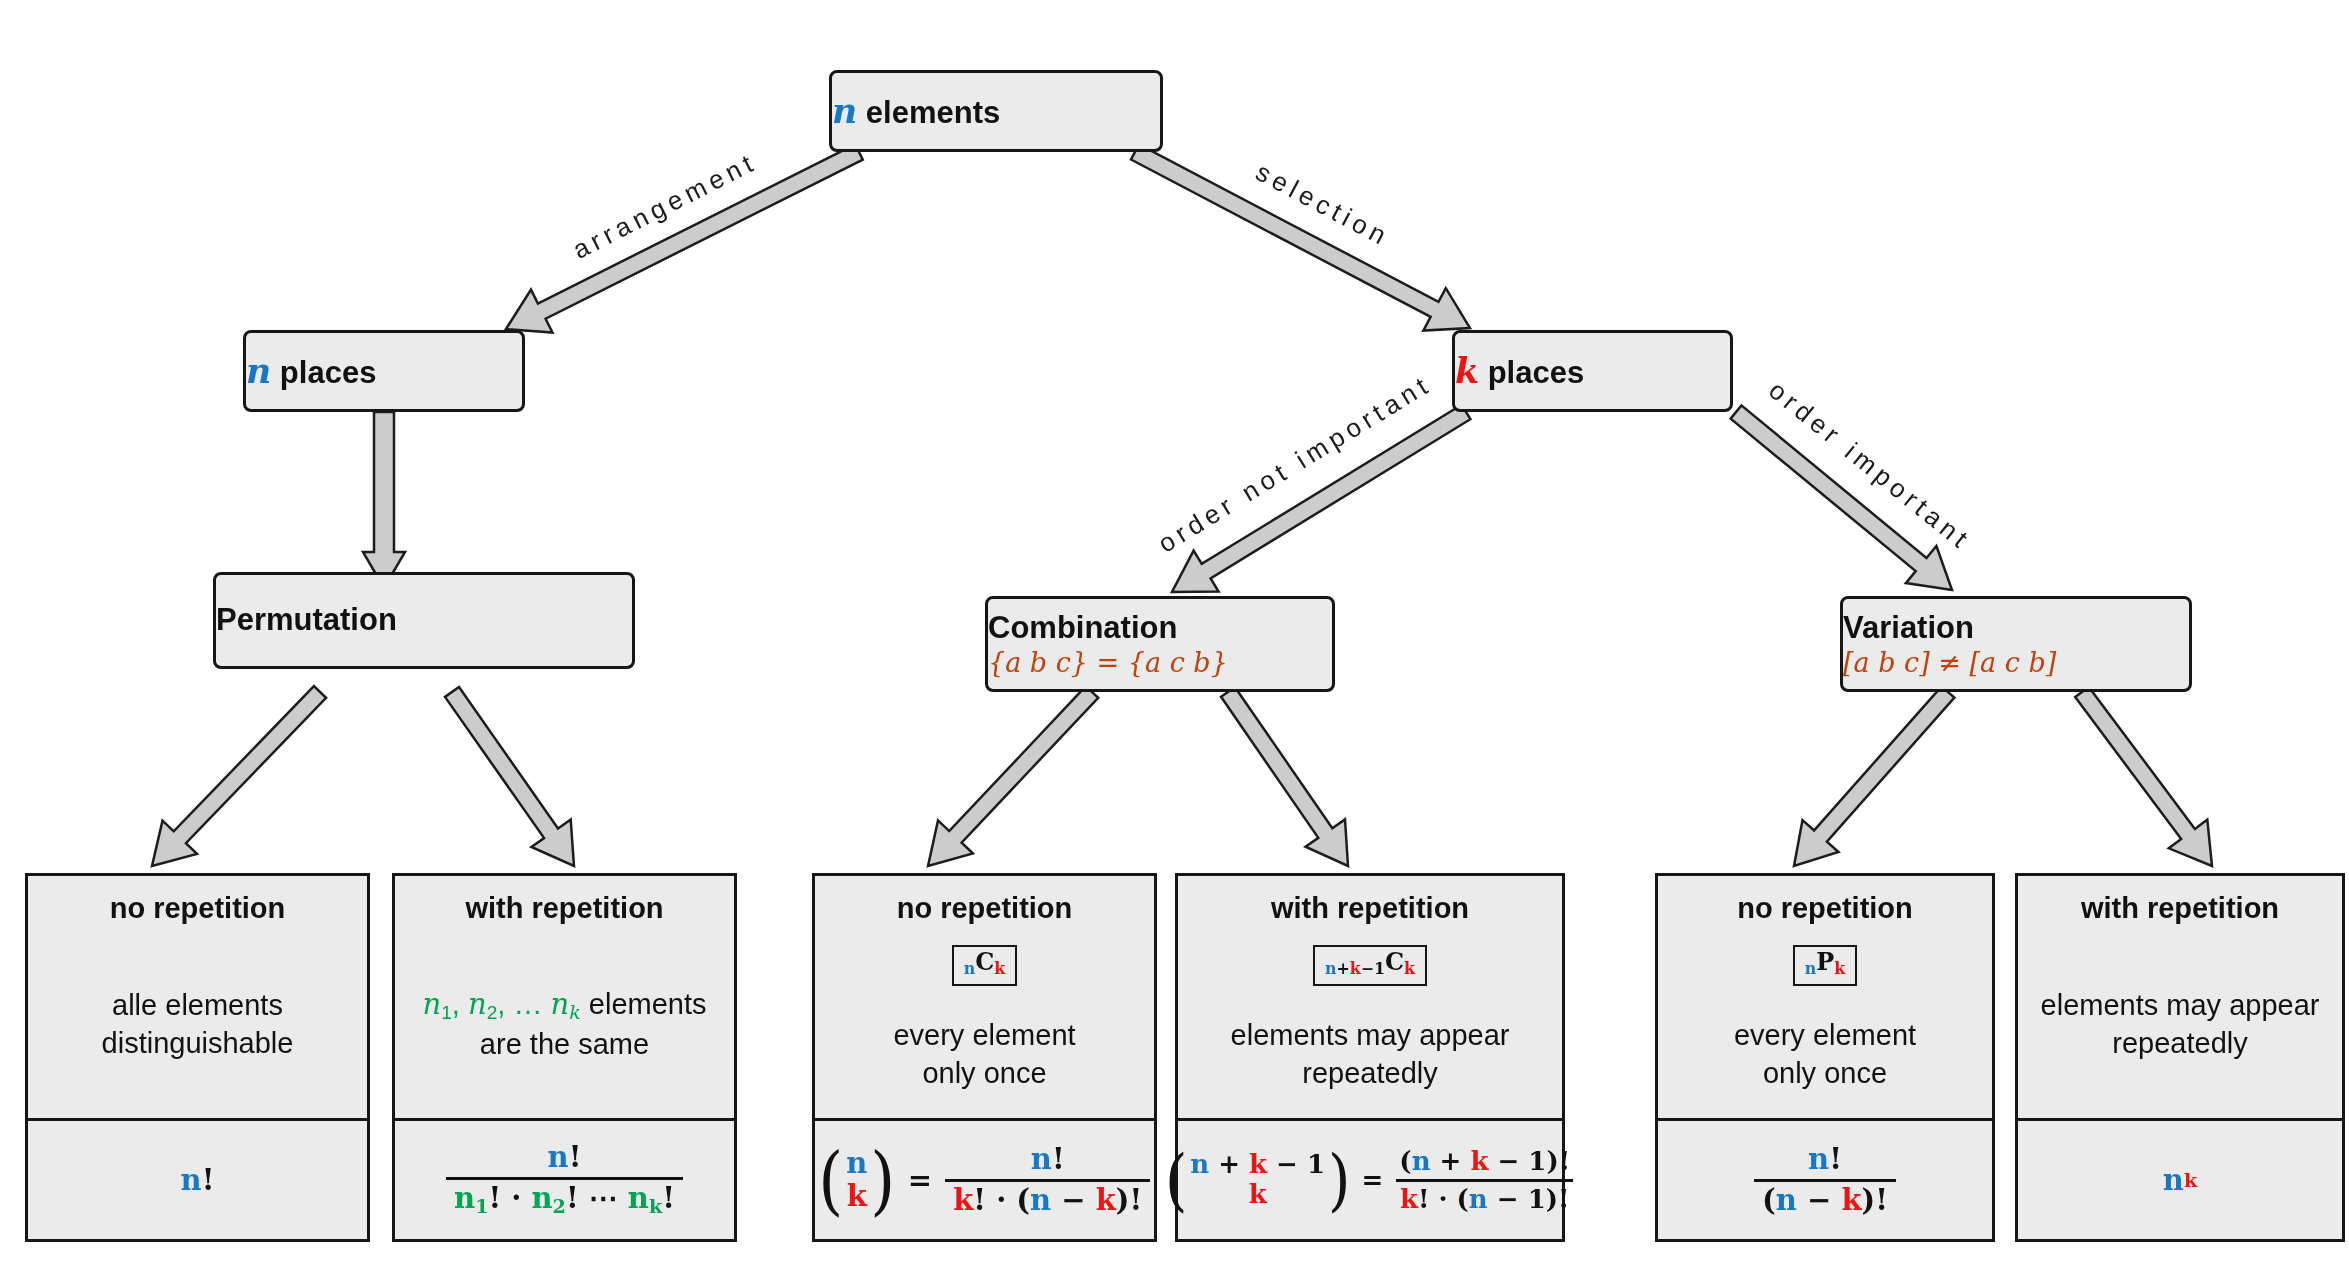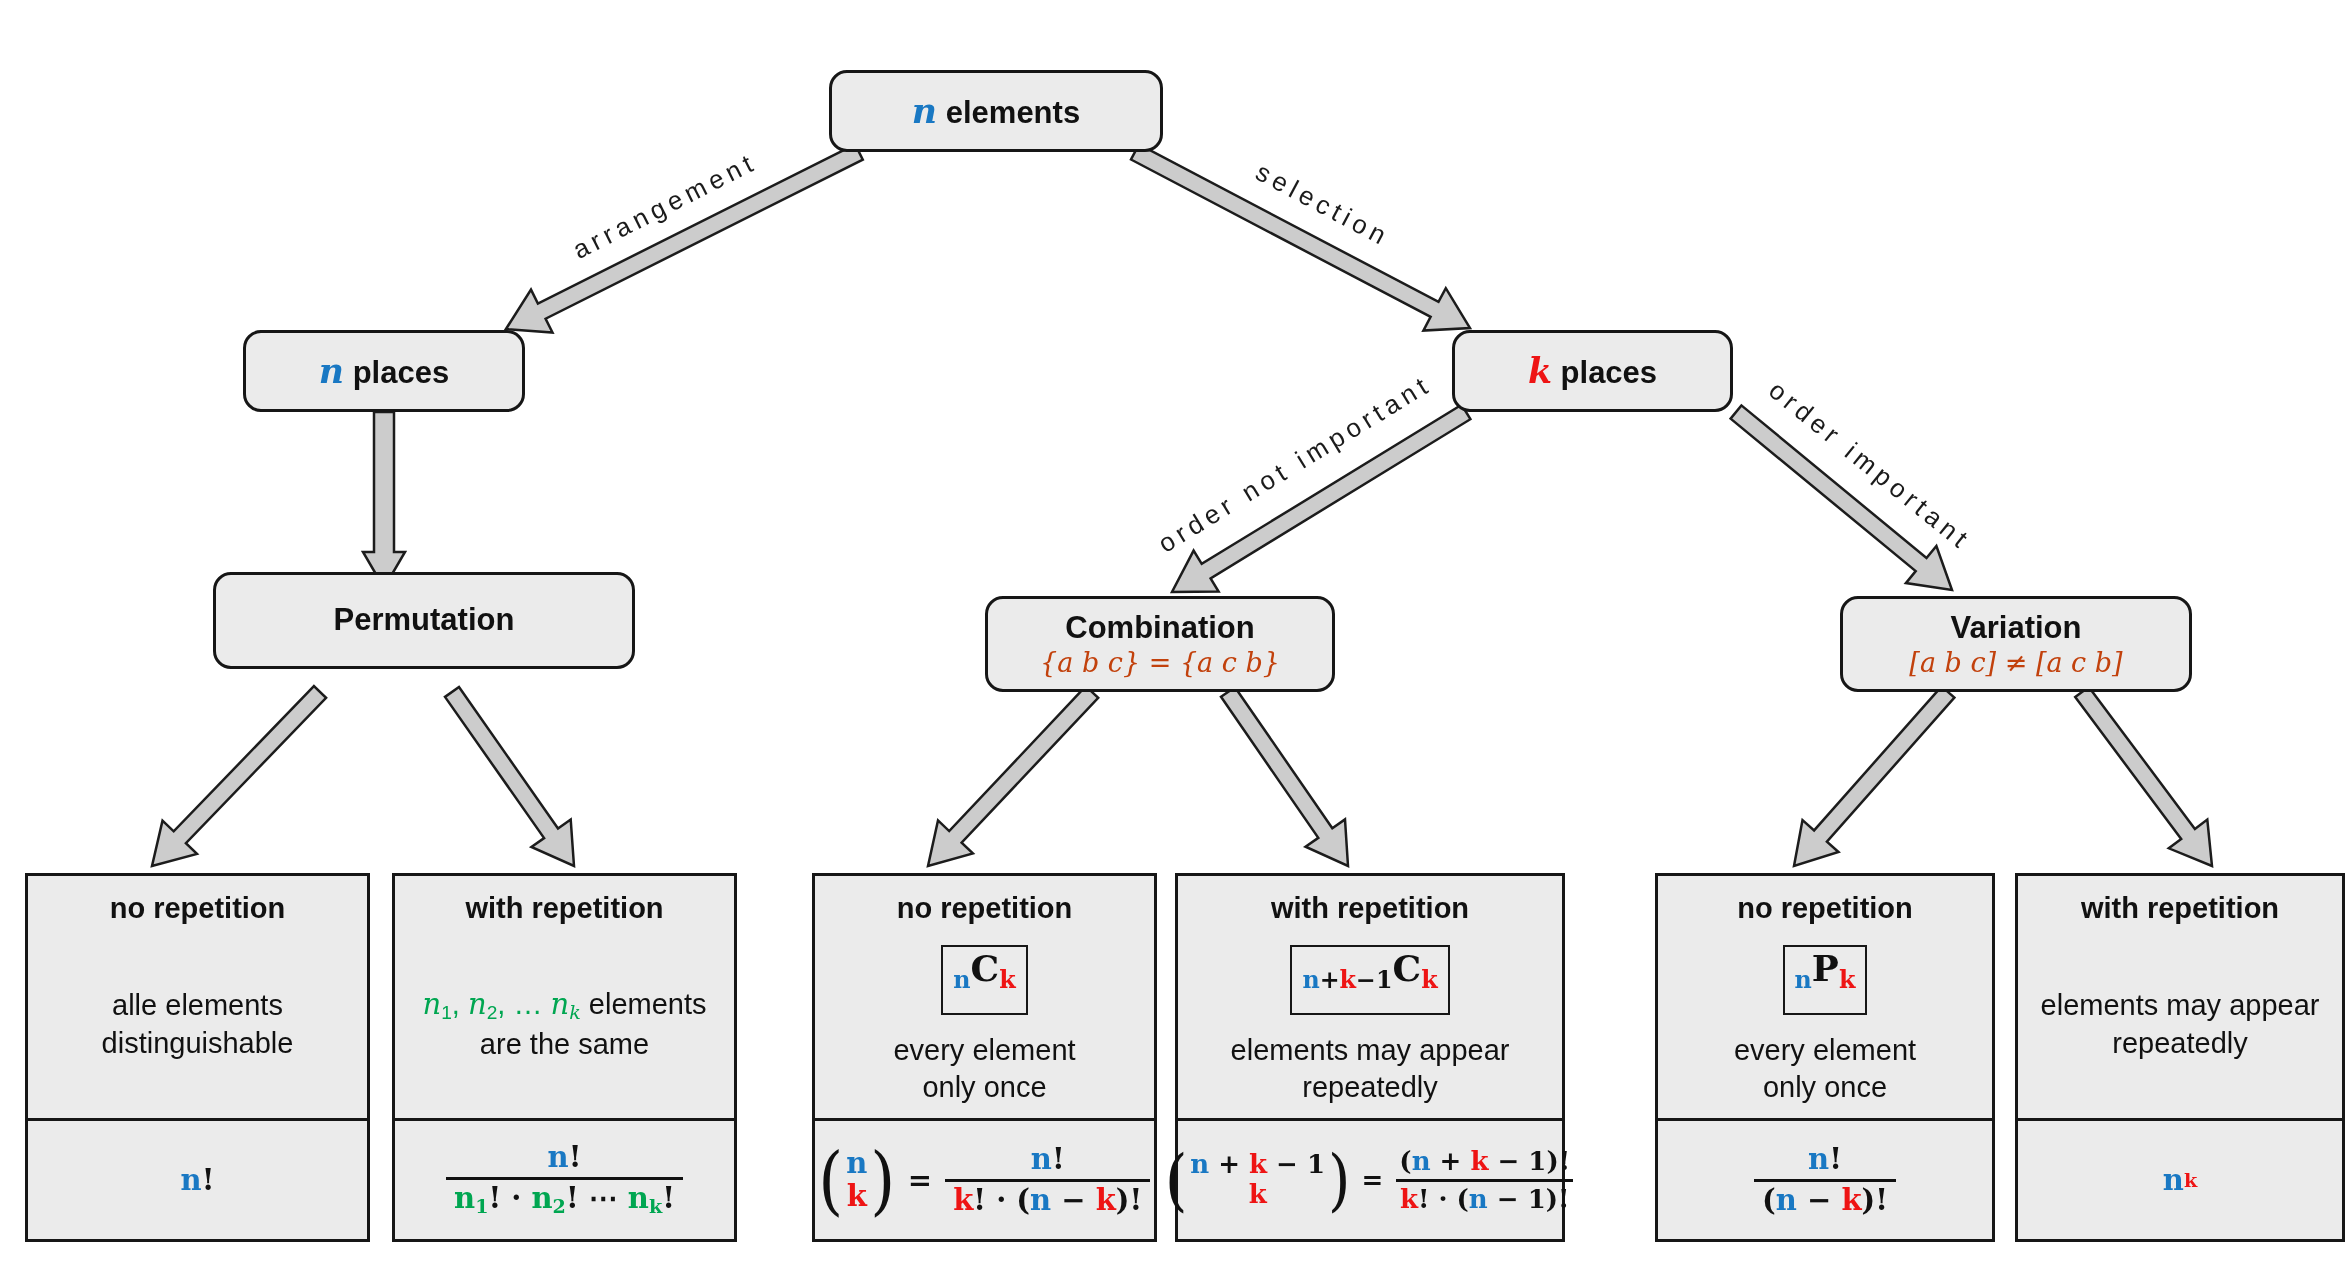--- a/index.html
+++ b/index.html
@@ -2,38 +2,38 @@
 <html style="--blue: #1978c3; --red: #ee1414; --green: #00a651; --box-fill: #ebebeb; --border: #161616; --arrow-fill: #cccccc; --arrow-stroke: #1c1c1c;"><head>
 <meta charset="utf-8">
 <style>
   html,body{margin:0;padding:0;background:#ffffff;}
   .stage{position:relative;width:2349px;height:1281px;background:#ffffff;
          font-family:"Liberation Sans",sans-serif;overflow:hidden;}
   #arrow-layer{position:absolute;left:0;top:0;}
   .block-arrow{fill:var(--arrow-fill);stroke:var(--arrow-stroke);stroke-width:2.5;stroke-linejoin:miter;}
 
   .node{position:absolute;background:var(--box-fill);border:3.5px solid var(--border);
-        border-radius:18px;display:flex;flex-direction:column;align-items:center;
+        border-radius:8px;display:flex;flex-direction:column;align-items:flex-start;
         justify-content:center;box-sizing:border-box;z-index:2;}
   .node-title{font-weight:700;font-size:31px;color:#111;line-height:1.1;}
   .node-title .var{font-family:"DejaVu Serif",serif;font-style:italic;font-size:1.12em;}
   .node-sub{font-family:"DejaVu Serif",serif;font-style:italic;font-size:27px;
             font-weight:400;color:#c2410c;margin-top:3px;line-height:1.1;}
 
   .edge-label{position:absolute;font-size:26px;letter-spacing:5px;color:#1b1b1b;
               white-space:nowrap;z-index:1;}
 
   .leaf{position:absolute;top:873px;height:369px;background:var(--box-fill);
         border:3.5px solid var(--border);box-sizing:border-box;display:flex;
         flex-direction:column;z-index:2;}
   .leaf-top{flex:1;display:flex;flex-direction:column;align-items:center;
             padding-top:16px;min-height:0;gap:12px;}
   .leaf-heading{font-weight:700;font-size:29px;color:#111;}
-  .leaf-badge{margin-top:8px;border:2px solid var(--border);padding:1px 10px 19px;
-              font-family:"DejaVu Serif",serif;font-weight:700;font-size:36px;
+  .leaf-badge{margin-top:8px;border:2px solid var(--border);padding:1px 10px 5px;
+              font-family:"DejaVu Serif",serif;font-weight:700;font-size:24px;
               line-height:1.15;color:#111;}
   .leaf-desc{flex:1;display:flex;flex-direction:column;justify-content:center;
              text-align:center;font-size:29px;line-height:1.3;color:#111;
              padding-bottom:6px;}
   .leaf-desc .var{font-family:"DejaVu Serif",serif;font-style:italic;}
   .leaf-formula{height:121px;border-top:3.5px solid var(--border);display:flex;
                 align-items:center;justify-content:center;
                 font-family:"DejaVu Serif",serif;font-weight:700;font-size:29px;
                 color:#111;box-sizing:border-box;}
   .leaf-formula.tight{font-size:26px;}

